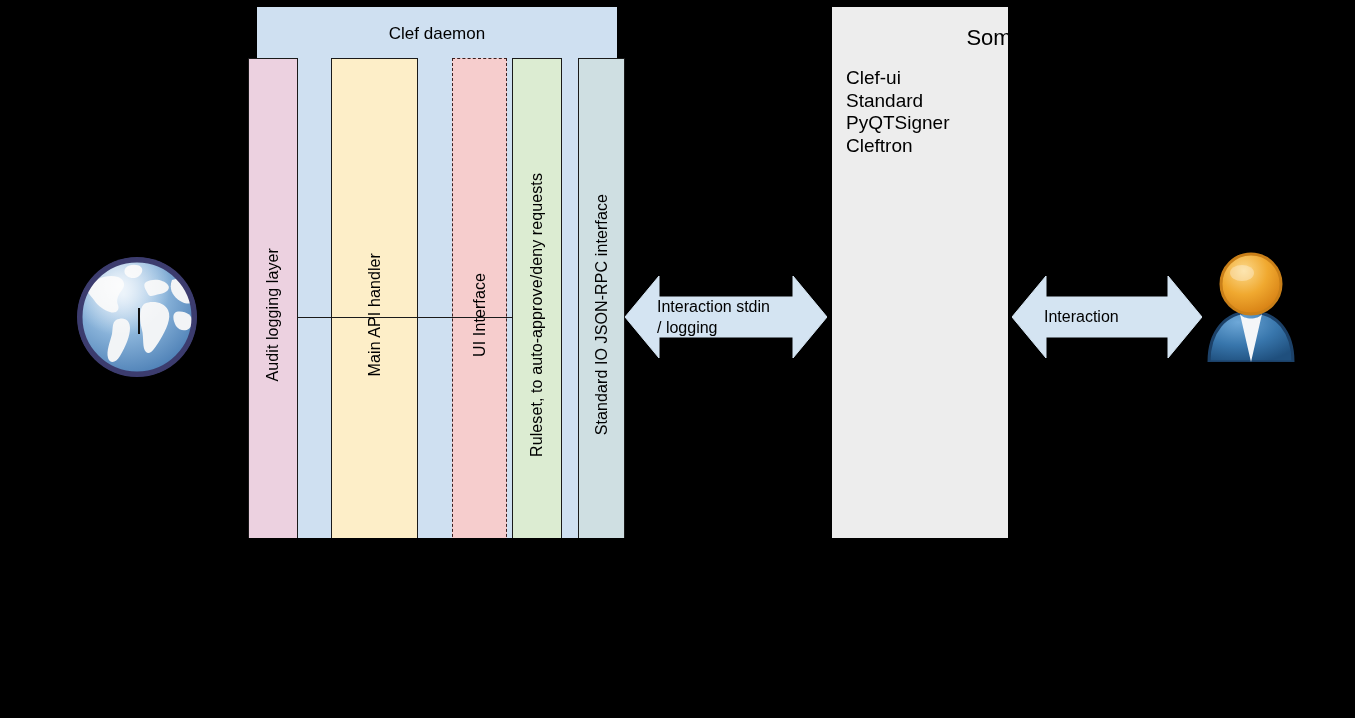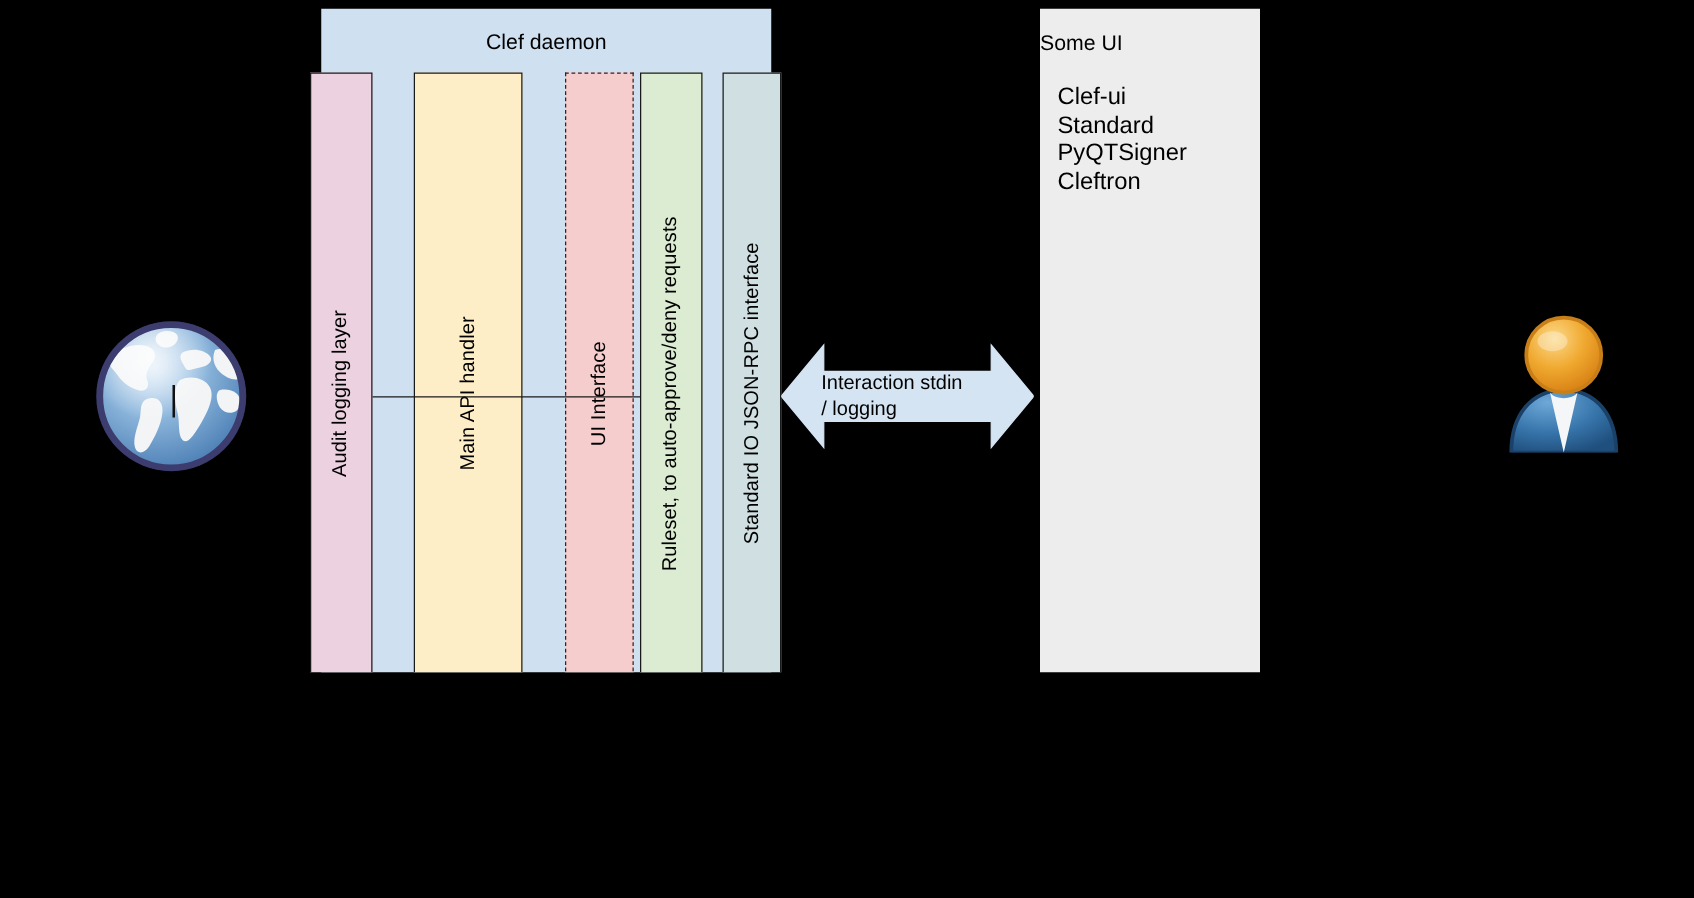--- a/index.html
+++ b/index.html
@@ -83,23 +83,24 @@
     top: 7px;
     width: 176px;
     height: 580px;
     background: #ededed;
   }
   .someui-title {
     position: absolute;
     left: 0;
     top: 18px;
     width: 176px;
-    text-align: left;
-    font-size: 17px;
-    color: #000000;
+    text-align: right;
+    font-size: 22px;
+    color: #000000;
+    padding-left: 44px;
   }
   .someui-list {
     position: absolute;
     left: 14px;
     top: 60px;
     font-size: 19px;
     color: #000000;
     line-height: 22.5px;
   }
   .someui-list div { white-space: nowrap; }
@@ -183,20 +184,28 @@
   <div class="arrow arrow-stdio">
     <svg width="202" height="90" viewBox="0 0 202 90">
       <polygon points="0,45 34,4 34,25 168,25 168,4 202,45 168,86 168,65 34,65 34,86" fill="#d4e4f2" stroke="#d4e4f2" stroke-width="1"></polygon>
     </svg>
     <div class="arrow-label">
       <div>Interaction stdin</div>
       <div>/ logging</div>
     </div>
   </div>
 
+  <div class="arrow arrow-interaction">
+    <svg width="190" height="90" viewBox="0 0 190 90">
+      <polygon points="0,45 34,4 34,25 156,25 156,4 190,45 156,86 156,65 34,65 34,86" fill="#d4e4f2" stroke="#d4e4f2" stroke-width="1"></polygon>
+    </svg>
+    <div class="arrow-label">
+      <div>Interaction</div>
+    </div>
+  </div>
 
   <div class="globe-icon">
     <svg width="130" height="130" viewBox="0 0 130 130">
       <defs>
         <radialGradient id="globeGrad" cx="38%" cy="30%" r="75%">
           <stop offset="0%" stop-color="#cfe2f4"></stop>
           <stop offset="45%" stop-color="#8fb8dd"></stop>
           <stop offset="100%" stop-color="#4c7fb5"></stop>
         </radialGradient>
         <radialGradient id="globeShine" cx="35%" cy="22%" r="45%">

